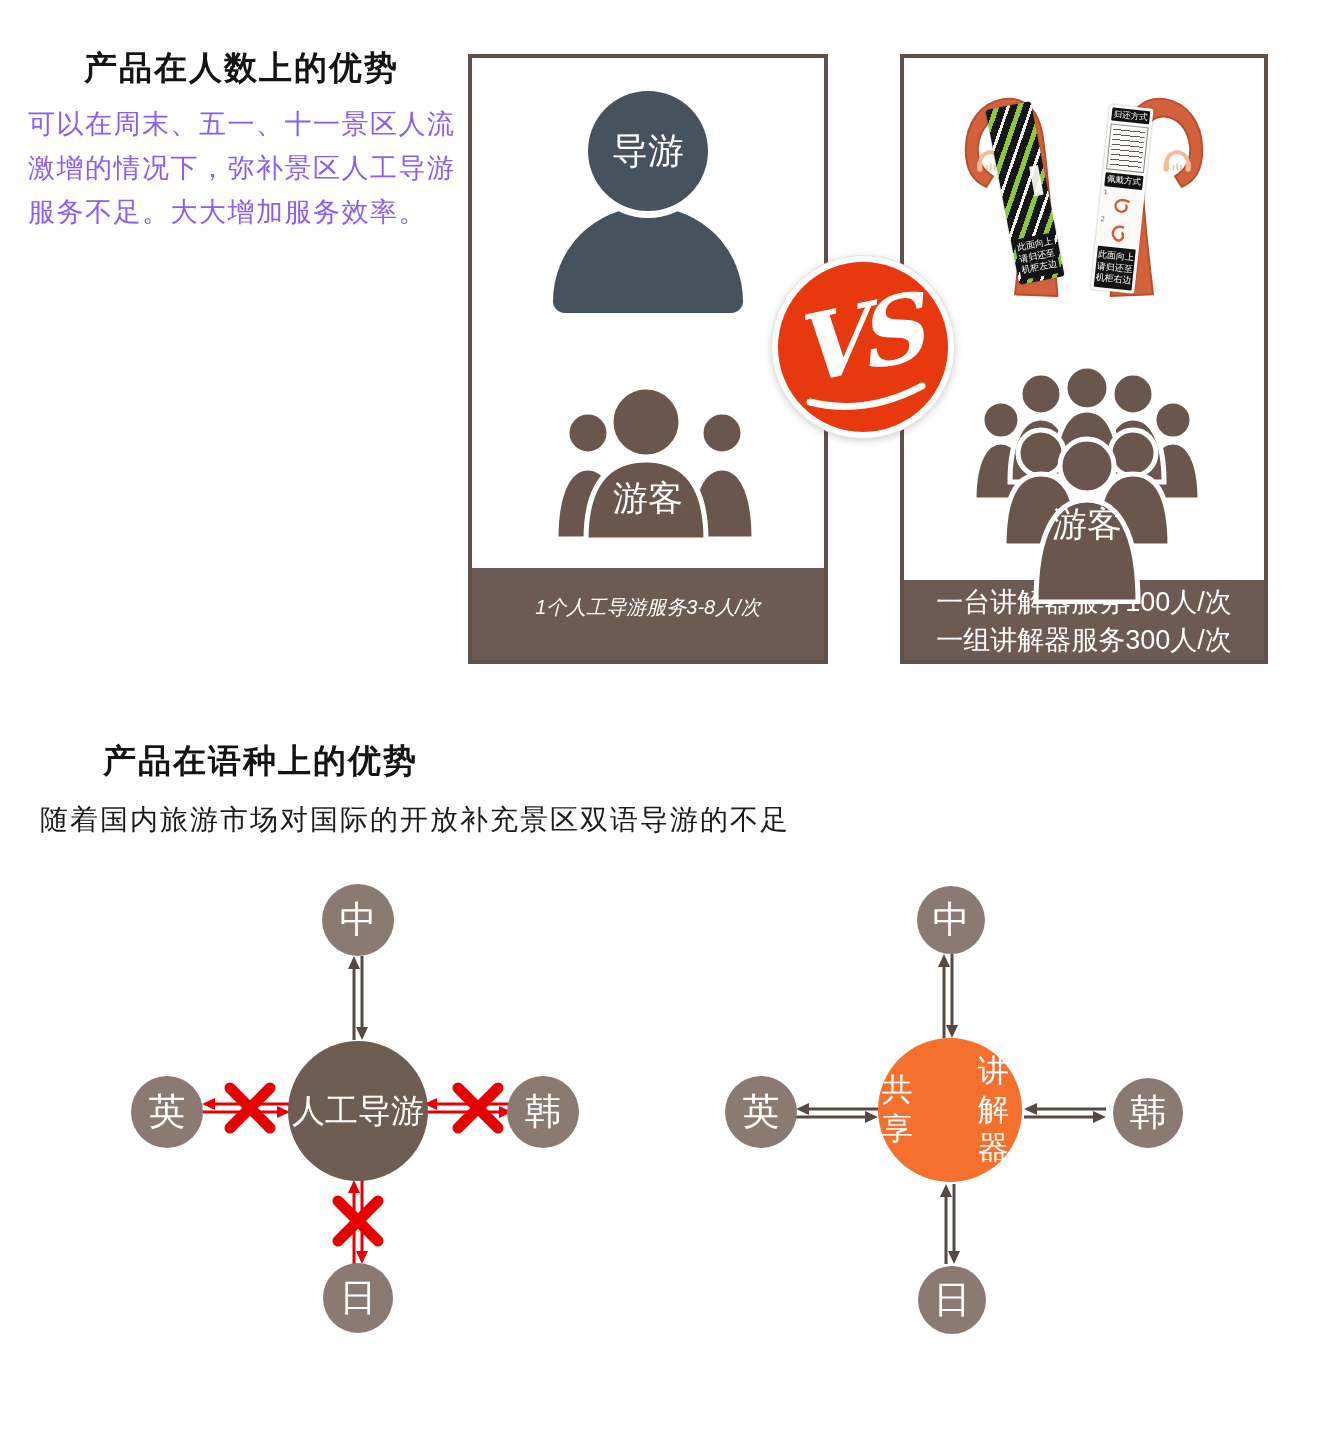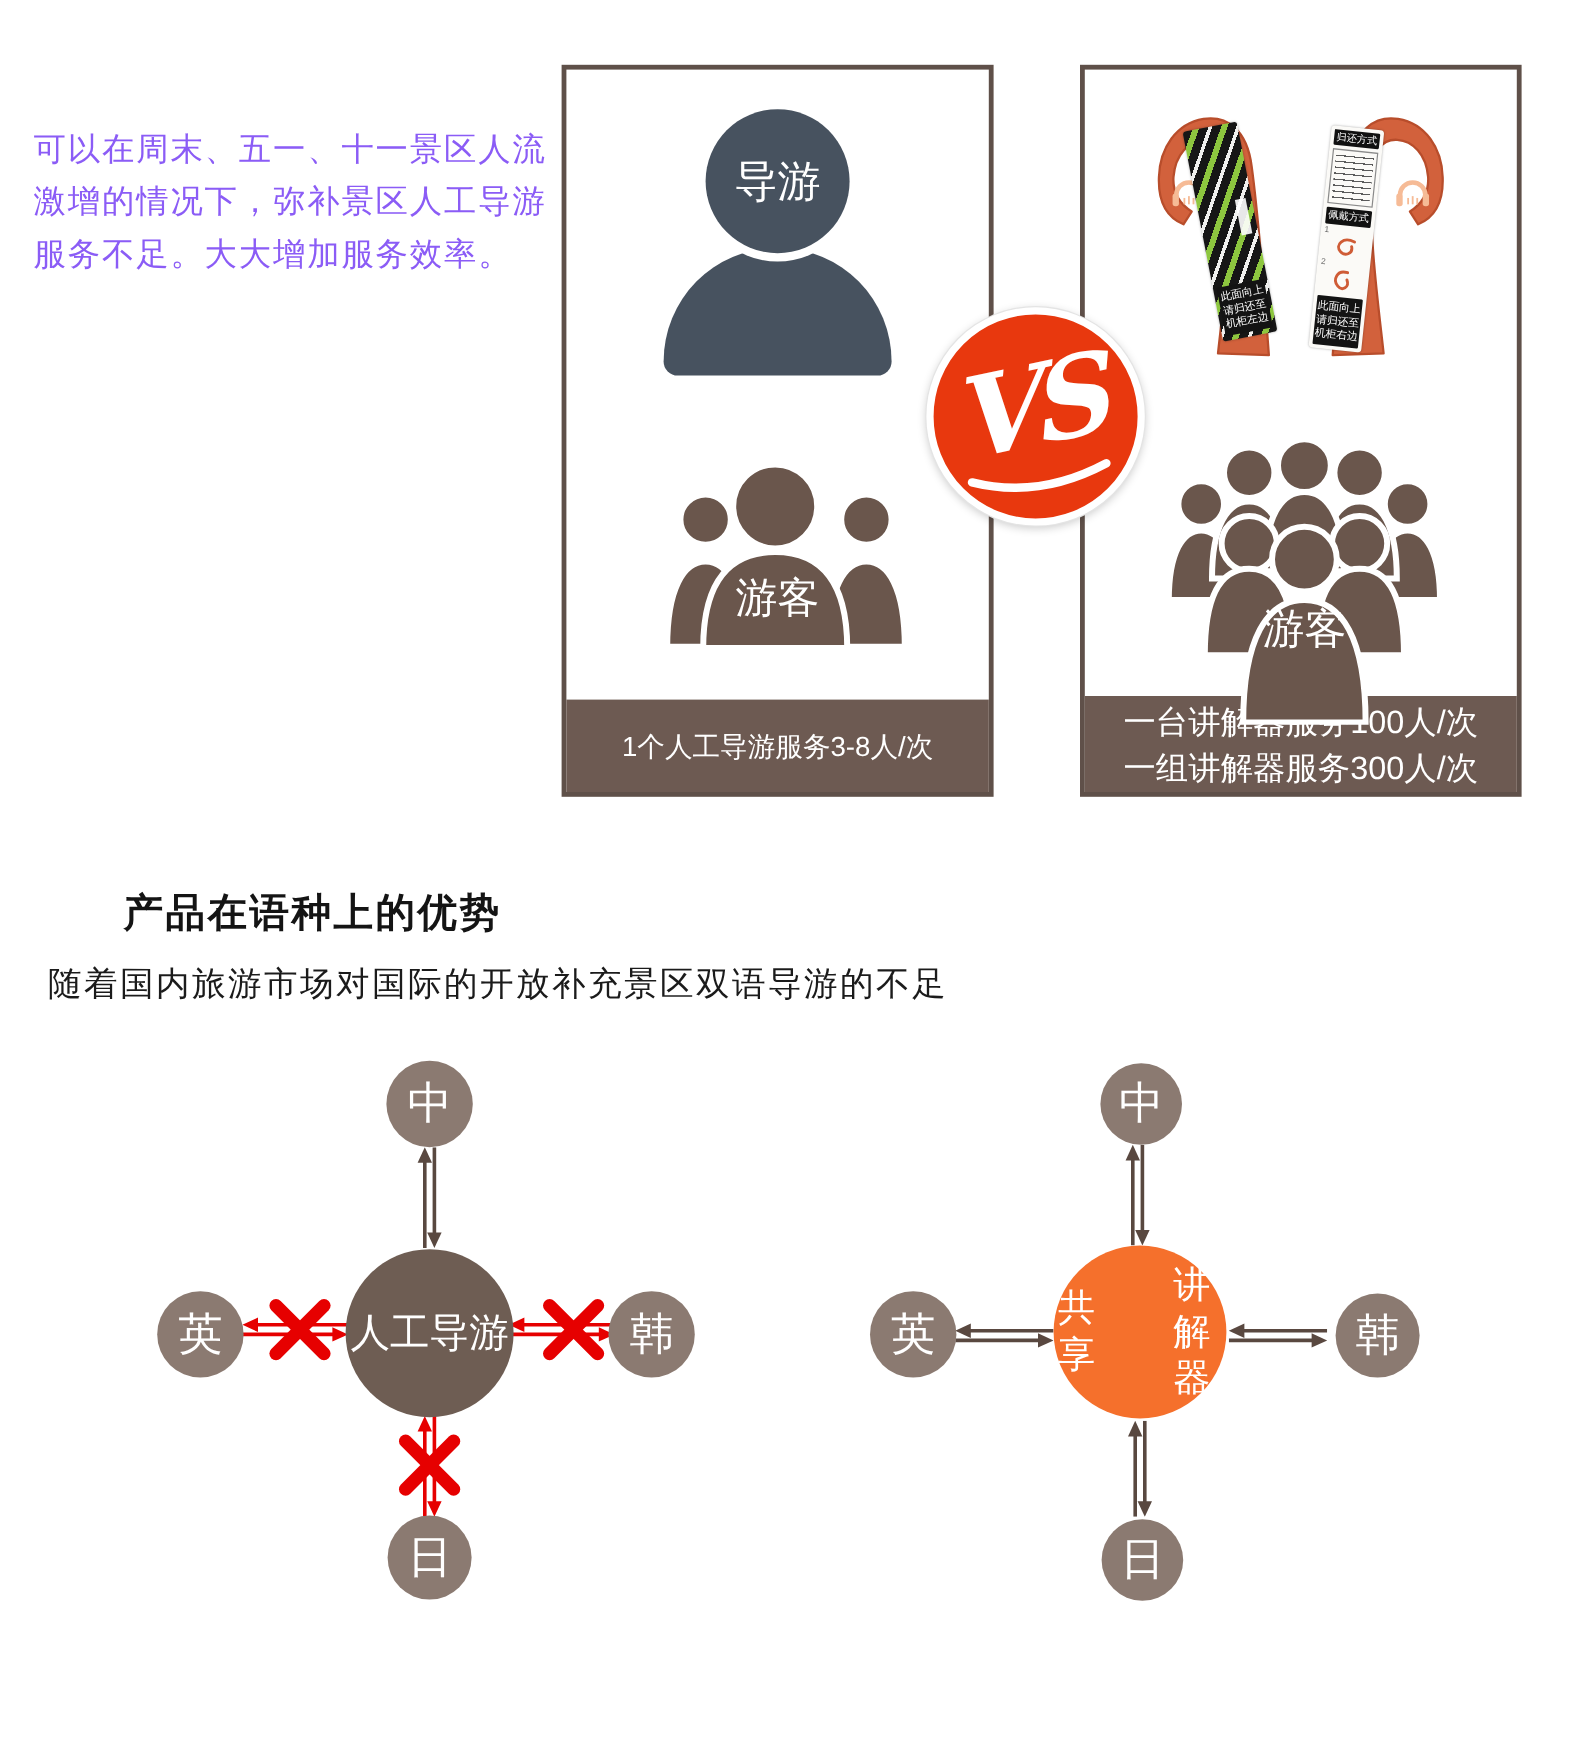--- a/index.html
+++ b/index.html
@@ -4,21 +4,21 @@
 <style>
   html,body{margin:0;padding:0;background:#fff;}
   #canvas{position:relative;width:1321px;height:1456px;background:#fff;overflow:hidden;
           font-family:"Liberation Sans",sans-serif;color:#1c1c1c;}
   .abs{position:absolute;}
   
   .sec-title{font-size:33px;font-weight:600;letter-spacing:2px;color:#141414;}
   .lead{font-size:27px;line-height:1.63;letter-spacing:1.5px;color:#8b5cf6;white-space:pre-line;}
   .panel{position:absolute;background:#fff;border:4px solid #5f5049;box-sizing:border-box;}
   .cap-bar{position:absolute;left:0;right:0;bottom:0;background:#6d5a52;color:#fff;text-align:center;}
-  .cap-one{height:77px;line-height:78px;font-size:23px;}
+  .cap-one{height:92px;line-height:78px;font-size:20px;font-style:italic;}
   .cap-two{height:80px;font-size:27px;line-height:38px;padding-top:3px;box-sizing:border-box;}
   
   .g-head{position:absolute;width:120px;height:120px;border-radius:50%;background:#47525f;
           box-shadow:0 0 0 7px #fff;z-index:2;}
   .g-body{position:absolute;width:190px;height:106px;background:#47525f;
           border-radius:95px 95px 12px 12px / 96px 96px 12px 12px;z-index:1;}
   .fig-label{position:absolute;color:#fff;display:flex;align-items:center;justify-content:center;z-index:3;}
   
   .vs{position:absolute;width:170px;height:170px;border-radius:50%;background:#e8380e;
       border:6px solid #fff;box-shadow:0 0 0 1px #e4e4e4,0 2px 8px rgba(0,0,0,.22);
@@ -47,20 +47,21 @@
   .hub-left{background:#6e5d53;font-size:33px;line-height:1.22;}
   .hub-right{background:#f5702c;font-size:31px;line-height:1.25;}
   .bar2{position:absolute;background:#6b5a50;color:#fff;font-size:26px;letter-spacing:1px;
         height:40px;line-height:40px;padding-left:14px;box-sizing:border-box;}
 </style>
 </head>
 <body>
 
 <div id="canvas">
 
+  <div class="abs sec-title" style="left:84px;top:46px;">产品在人数上的优势</div>
   <div class="abs lead" style="left:28px;top:102px;width:445px;">可以在周末、五一、十一景区人流
 激增的情况下，弥补景区人工导游
 服务不足。大大增加服务效率。</div>
 
   <div class="panel" style="left:468px;top:54px;width:360px;height:610px;">
     <div class="g-head" style="left:116px;top:33px;"></div>
     <div class="g-body" style="left:81px;top:149px;"></div>
     <div class="fig-label" style="left:116px;top:33px;width:120px;height:120px;font-size:36px;">导游</div>
 
     <svg class="abs" style="left:80px;top:328px;z-index:1;" width="206" height="156" viewBox="0 0 206 156">

